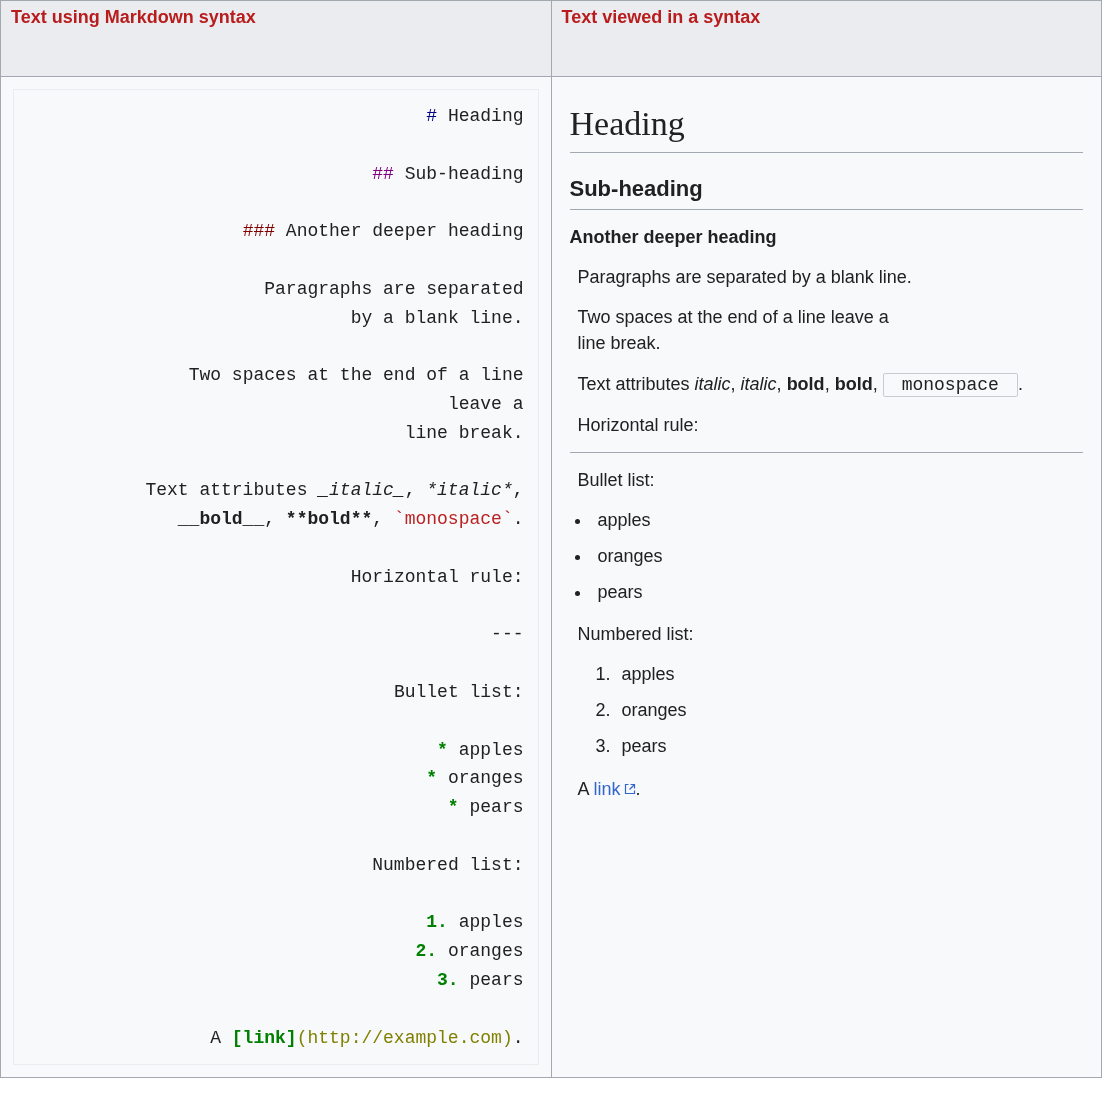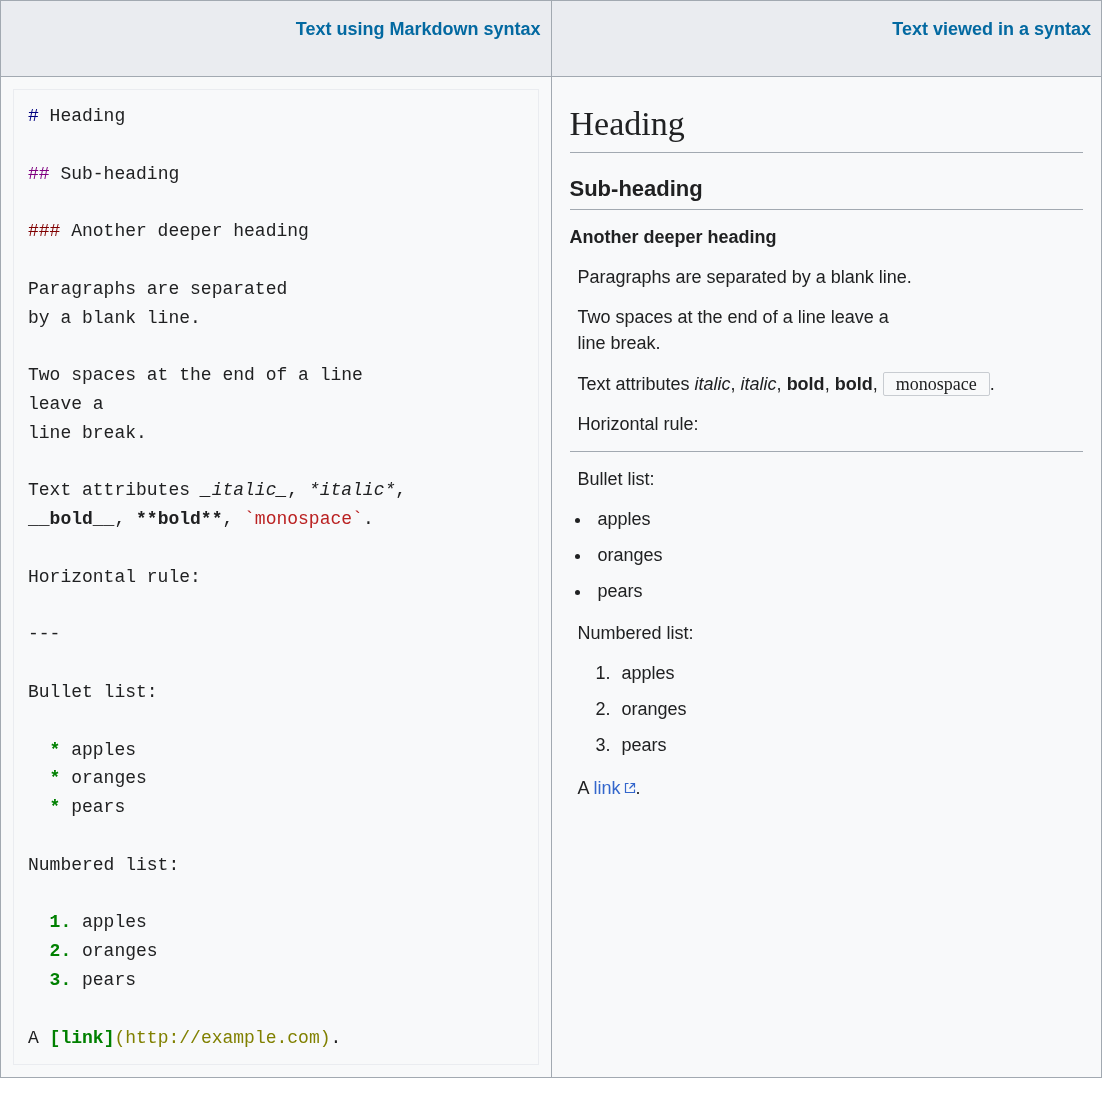--- a/index.html
+++ b/index.html
@@ -14,32 +14,32 @@
       border-collapse: collapse;
       width: 100%;
       table-layout: fixed;
     }
     table.main th, table.main td {
       border: 1px solid #a2a9b1;
       vertical-align: top;
     }
     table.main th {
       background: #eaecf0;
-      text-align: right;
+      text-align: left;
       font-weight: bold;
       font-size: 18px;
-      color: #0369a1;
-      padding: 18px 10px;
+      color: #b91c1c;
+      padding: 6px 10px;
       height: 76px;
     }
     table.main td {
       background: #f8f9fa;
       padding: 12px;
     }
-    td.left { width: 50%; }
+    td.left { width: 50%; text-align: right; }
     td.right { width: 50%; }
 
     .code-box {
       background: #f8f9fa;
       border: 1px solid #eaecf0;
       padding: 12px 14px;
       font-family: "Courier New", Courier, monospace;
       font-size: 18px;
       line-height: 1.6;
       white-space: pre;
@@ -82,24 +82,24 @@
       margin: 14px 0 12px 0;
     }
     .rendered p { margin: 14px 8px; }
     .rendered hr { border: none; border-top: 1px solid #a2a9b1; margin: 6px 0; }
     .rendered ul { margin: 6px 0 16px 22px; padding: 0; list-style: disc; }
     .rendered ol { margin: 6px 0 16px 46px; padding: 0; }
     .rendered ul li::marker { color: #202122; }
     .rendered ul li { padding-left: 6px; margin-bottom: 10px; }
     .rendered ol li { padding-left: 6px; margin-bottom: 10px; }
     .rendered code.inline {
-      font-family: Liberation Serif, serif;
+      font-family: Liberation Mono, monospace;
       border: 1px solid #c8ccd1;
       border-radius: 2px;
-      padding: 1px 12px;
+      padding: 1px 18px;
       background: #f8f9fa;
     }
     .rendered a { color: #3366cc; text-decoration: none; }
     .ext-icon {
       display: inline-block;
       width: 12px;
       height: 12px;
       margin-left: 3px;
       vertical-align: 0px;
     }

